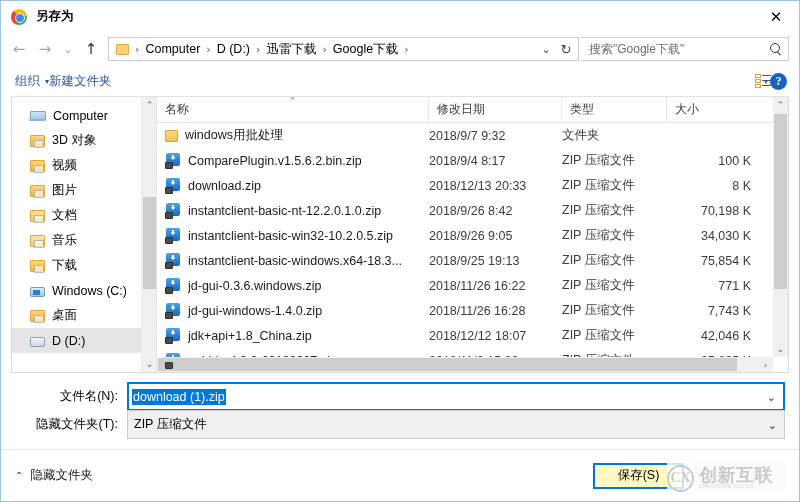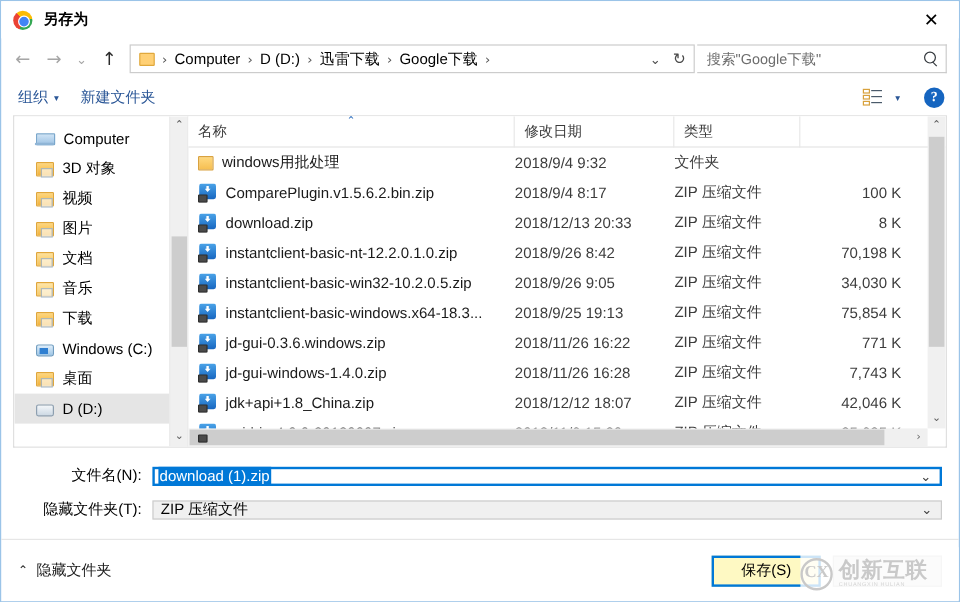--- a/index.html
+++ b/index.html
@@ -164,21 +164,20 @@
     transform-origin: left center;
   }
 
   
   .toolbar {
     height: 30px;
     display: flex;
     align-items: center;
     flex: 0 0 auto;
     padding: 0 12px 0 14px;
-    gap: 18px;
   }
   .tb-item {
     font-size: 12.5px;
     color: #2b5797;
     display: flex;
     align-items: center;
     gap: 5px;
     white-space: nowrap;
   }
   .tb-caret {
@@ -447,21 +446,21 @@
   .form-label {
     width: 112px;
     flex: 0 0 auto;
     text-align: right;
     padding-right: 9px;
     font-size: 12.5px;
     color: #000;
   }
   .combo {
     flex: 1 1 auto;
-    height: 16px;
+    height: 29px;
     border: 1px solid #7a7a7a;
     background: #ffffff;
     display: flex;
     align-items: center;
     padding-left: 3px;
     position: relative;
   }
   .combo.focused { border: 2px solid #0078d7; }
   .combo.readonly { background: #f0f0f0; border: 1px solid #cccccc; padding-left: 6px; }
   .combo .val { font-size: 12.5px; color: #000; }
@@ -662,29 +661,32 @@
           <div class="fl-col name">
             <span class="sort-caret">⌃</span>
             <span>名称</span>
           </div>
           <div class="fl-col date">
             <span>修改日期</span>
           </div>
           <div class="fl-col type">
             <span>类型</span>
           </div>
+          <div class="fl-col size">
+            <span>大小</span>
+          </div>
         </div>
 
         <div class="fl-rows">
           <div class="fl-row">
             <div class="c-name">
               <span class="ficon folder"></span>
               <span class="txt">windows用批处理</span>
             </div>
-            <div class="c-date">2018/9/4 9:32</div>
+            <div class="c-date">2018/9/7 9:32</div>
             <div class="c-type">文件夹</div>
             <div class="c-size"></div>
           </div>
           <div class="fl-row">
             <div class="c-name">
               <span class="ficon zip">
                   <i></i>
                 </span>
               <span class="txt">ComparePlugin.v1.5.6.2.bin.zip</span>
             </div>

